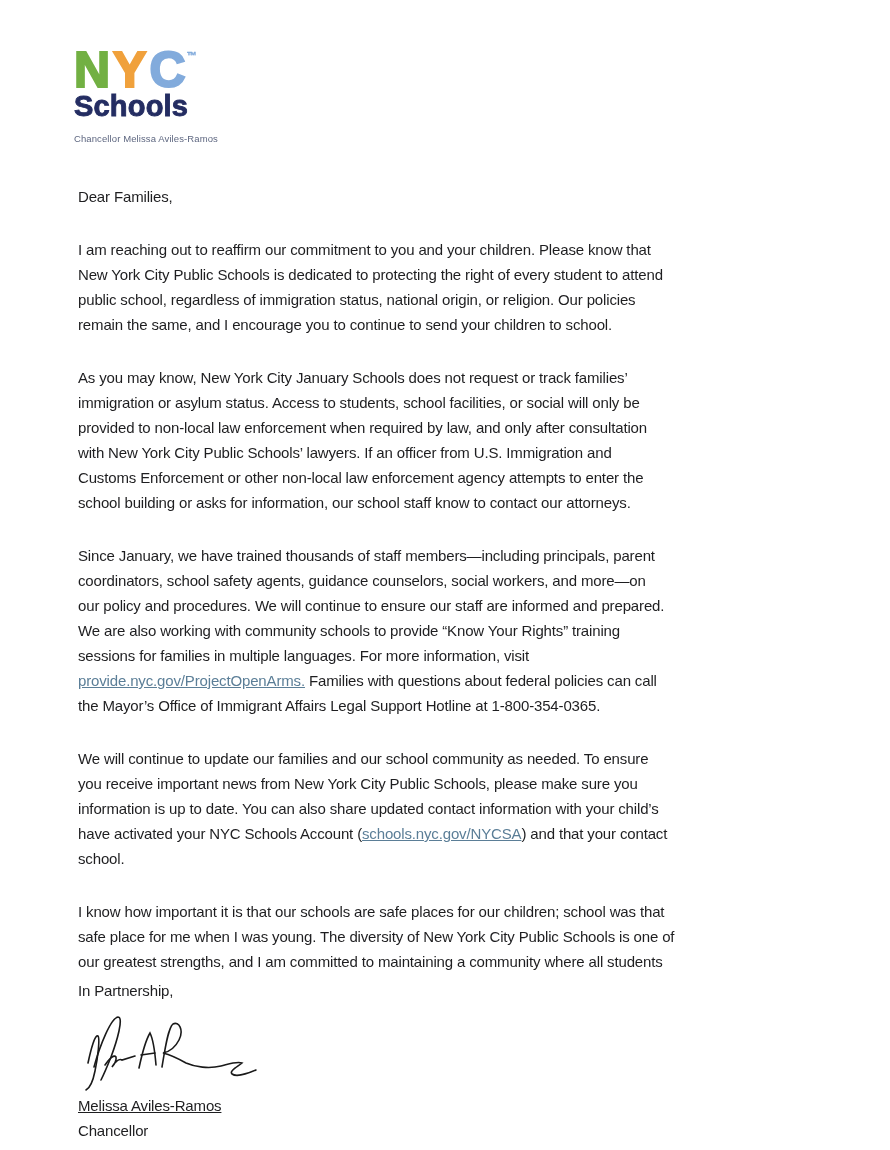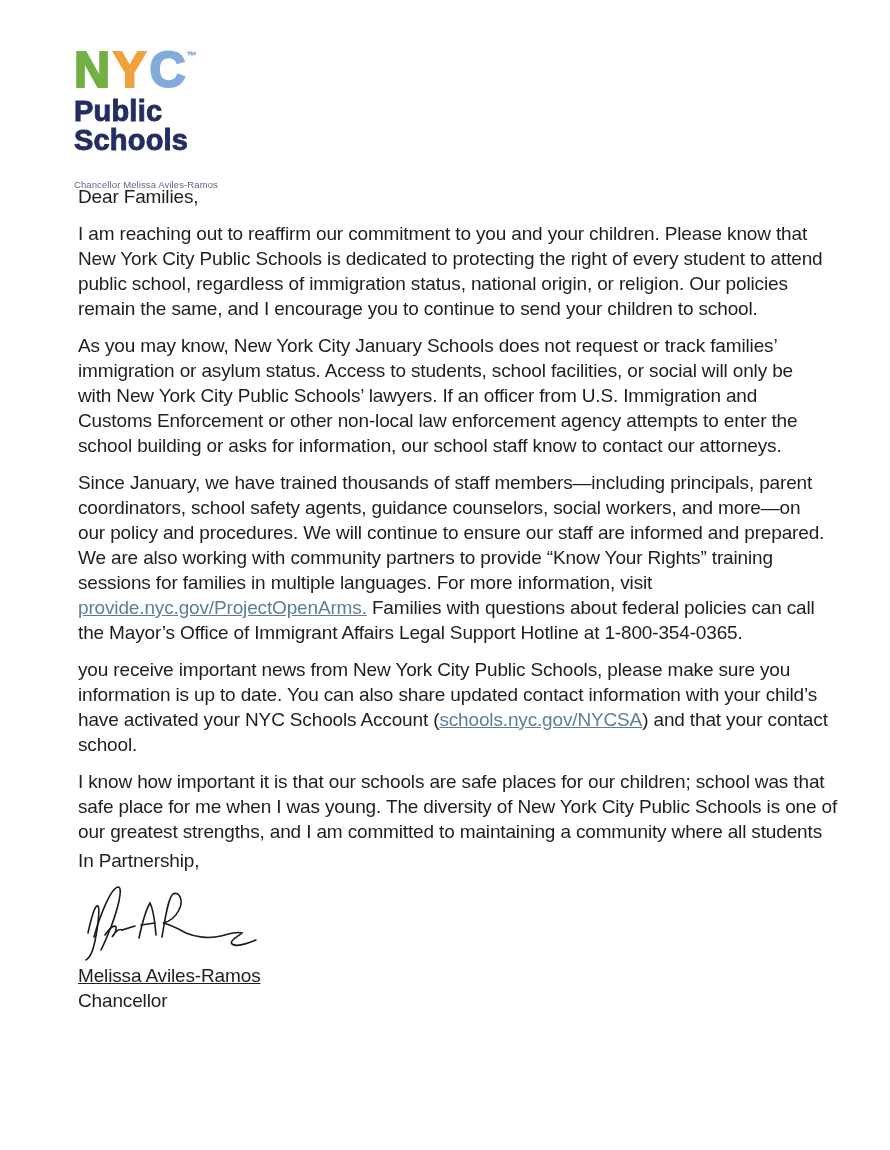--- a/index.html
+++ b/index.html
@@ -14,78 +14,79 @@
   }
   
   .letterhead{position:absolute; left:74px; top:34px;}
   .logo-nyc{font-weight:bold; font-size:50px; line-height:44px; letter-spacing:3px;
     -webkit-text-stroke:2.2px; white-space:nowrap;}
   .logo-nyc .tm{font-size:10px; letter-spacing:0; -webkit-text-stroke:0.4px;
     vertical-align:28px; margin-left:-2px; color:var(--blue);}
   .logo-word{font-weight:bold; font-size:29px; line-height:29px; color:var(--navy);
     -webkit-text-stroke:0.9px; letter-spacing:0.2px;}
   .logo-word.first{margin-top:5px;}
-  .logo-tagline{font-size:9.5px; line-height:12px; color:var(--tagline); margin-top:24px;
+  .logo-tagline{font-size:9.5px; line-height:12px; color:var(--tagline); margin-top:12px;
     letter-spacing:0.1px;}
   
   .letter{position:absolute; left:78px; top:184px; width:760px;
-    font-size:19px; line-height:25px; letter-spacing:-0.15px;}
-  .para{margin-top:12px;}
+    font-size:15px; line-height:25px; letter-spacing:-0.15px;}
+  .para{margin-top:28px;}
   .line{white-space:nowrap;}
   .link{color:var(--link); text-decoration:underline; cursor:pointer;}
   .salutation, .closing{white-space:nowrap;}
   .closing{margin-top:4px;}
   .signature{margin-top:2px; height:86px;}
   .signature svg{display:block;}
   .sig-name{margin-top:2px; white-space:nowrap;text-decoration:underline;}
   .sig-title{white-space:nowrap;}
 </style>
 </head>
 <body>
 
 <div class="page">
 
   <header class="letterhead">
     <div class="logo">
       <div class="logo-nyc">
         <span id="logo-letters"><span style="color: rgb(114, 176, 67);">N</span><span style="color: rgb(240, 161, 60);">Y</span><span style="color: rgb(130, 171, 220);">C</span></span><span class="tm">™</span>
       </div>
-      <div class="logo-word first">Public</div>
       <div class="logo-word">Schools</div>
       <div class="logo-tagline">Chancellor Melissa Aviles-Ramos</div>
     </div>
   </header>
 
   <main class="letter">
     <div class="salutation">Dear Families,</div>
 
     <div id="letter-body">
         <div class="para">
           <div class="line"><span>I am reaching out to reaffirm our commitment to you and your children. Please know that</span></div>
           <div class="line"><span>New York City Public Schools is dedicated to protecting the right of every student to attend</span></div>
           <div class="line"><span>public school, regardless of immigration status, national origin, or religion. Our policies</span></div>
           <div class="line"><span>remain the same, and I encourage you to continue to send your children to school.</span></div>
         </div>
         <div class="para">
           <div class="line"><span>As you may know, New York City January Schools does not request or track families’</span></div>
           <div class="line"><span>immigration or asylum status. Access to students, school facilities, or social will only be</span></div>
+          <div class="line"><span>provided to non-local law enforcement when required by law, and only after consultation</span></div>
           <div class="line"><span>with New York City Public Schools’ lawyers. If an officer from U.S. Immigration and</span></div>
           <div class="line"><span>Customs Enforcement or other non-local law enforcement agency attempts to enter the</span></div>
           <div class="line"><span>school building or asks for information, our school staff know to contact our attorneys.</span></div>
         </div>
         <div class="para">
           <div class="line"><span>Since January, we have trained thousands of staff members—including principals, parent</span></div>
           <div class="line"><span>coordinators, school safety agents, guidance counselors, social workers, and more—on</span></div>
           <div class="line"><span>our policy and procedures. We will continue to ensure our staff are informed and prepared.</span></div>
-          <div class="line"><span>We are also working with community partners to provide “Know Your Rights” training</span></div>
+          <div class="line"><span>We are also working with community schools to provide “Know Your Rights” training</span></div>
           <div class="line"><span>sessions for families in multiple languages. For more information, visit</span></div>
           <div class="line"><span class="link">provide.nyc.gov/ProjectOpenArms.</span><span> Families with questions about federal policies can call</span></div>
           <div class="line"><span>the Mayor’s Office of Immigrant Affairs Legal Support Hotline at 1-800-354-0365.</span></div>
         </div>
         <div class="para">
+          <div class="line"><span>We will continue to update our families and our school community as needed. To ensure</span></div>
           <div class="line"><span>you receive important news from New York City Public Schools, please make sure you</span></div>
           <div class="line"><span>information is up to date. You can also share updated contact information with your child’s</span></div>
           <div class="line"><span>have activated your NYC Schools Account (</span><span class="link">schools.nyc.gov/NYCSA</span><span>) and that your contact</span></div>
           <div class="line"><span>school.</span></div>
         </div>
         <div class="para">
           <div class="line"><span>I know how important it is that our schools are safe places for our children; school was that</span></div>
           <div class="line"><span>safe place for me when I was young. The diversity of New York City Public Schools is one of</span></div>
           <div class="line"><span>our greatest strengths, and I am committed to maintaining a community where all students</span></div>
         </div>

